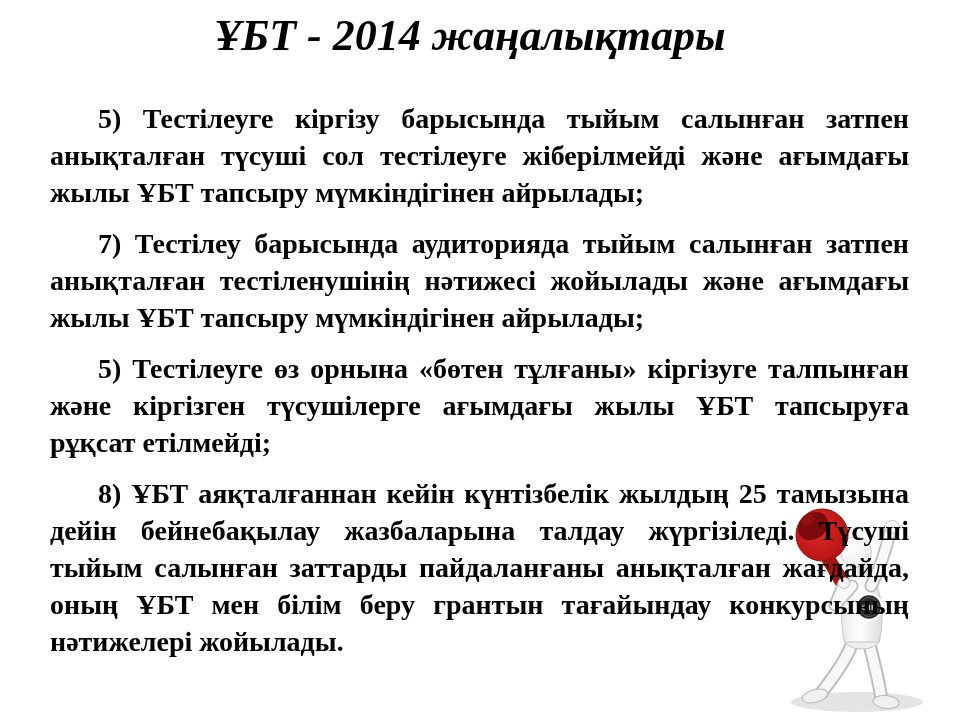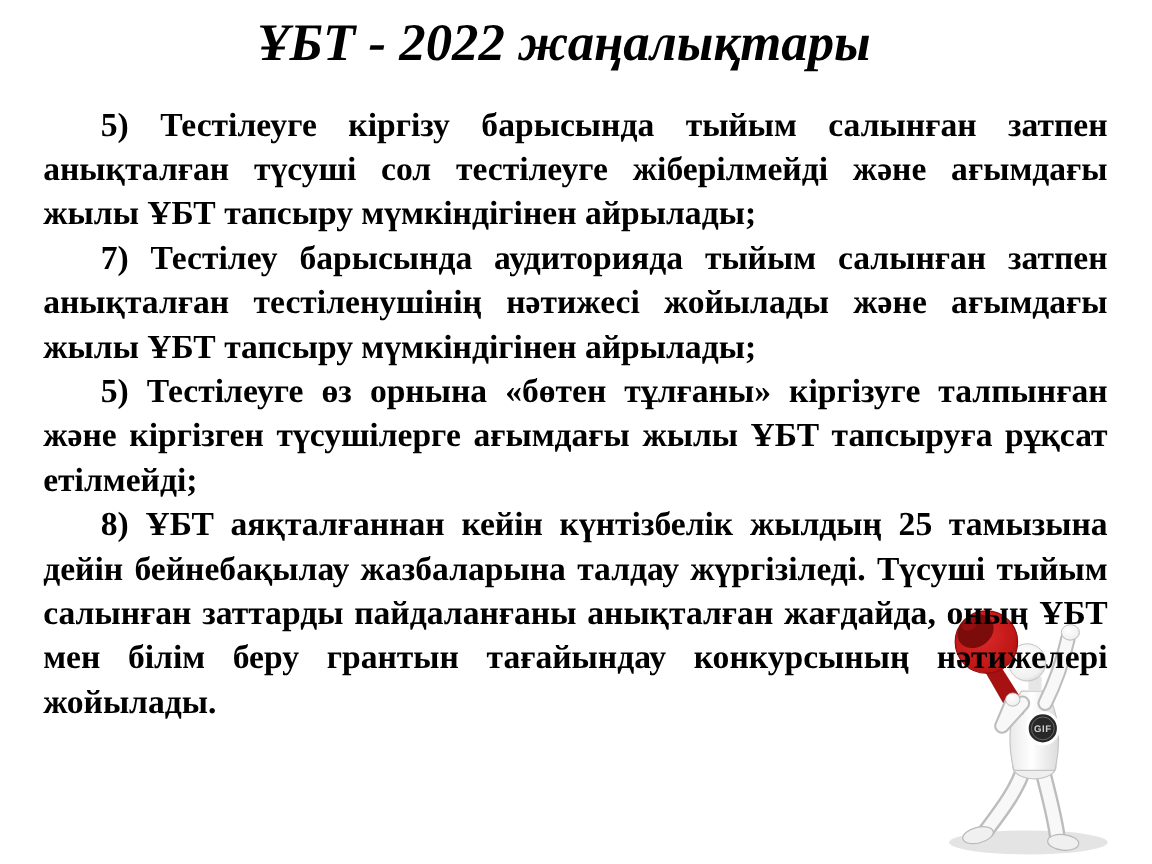--- a/index.html
+++ b/index.html
@@ -31,21 +31,21 @@
     z-index: 3;
   }
   .body-text {
     position: absolute;
     top: 86px;
     left: 36px;
     width: 887px;
     z-index: 2;
   }
   .body-text p {
-    margin: 0;
+    margin: 14px;
     padding: 0;
     text-align: justify;
     text-indent: 48px;
     font-family: "Liberation Serif", serif;
     font-size: 28px;
     line-height: 37px;
     font-weight: bold;
     color: #000000;
   }
   .figure-wrap {
@@ -55,21 +55,21 @@
     width: 170px;
     height: 220px;
     z-index: 1;
   }
 </style>
 </head>
 <body>
 
 <div class="slide">
 
-  <h1 class="slide-title">ҰБТ - 2022 жаңалықтары</h1>
+  <h1 class="slide-title">ҰБТ - 2014 жаңалықтары</h1>
 
   <div class="body-text">
     <p>5) Тестілеуге кіргізу барысында тыйым салынған затпен анықталған түсуші сол тестілеуге жіберілмейді және ағымдағы жылы ҰБТ тапсыру мүмкіндігінен айрылады;</p>
     <p>7) Тестілеу барысында аудиторияда тыйым салынған затпен анықталған тестіленушінің нәтижесі жойылады және ағымдағы жылы ҰБТ тапсыру мүмкіндігінен айрылады;</p>
     <p>5) Тестілеуге өз орнына «бөтен тұлғаны» кіргізуге талпынған және кіргізген түсушілерге ағымдағы жылы ҰБТ тапсыруға рұқсат етілмейді;</p>
     <p>8) ҰБТ аяқталғаннан кейін  күнтізбелік жылдың 25 тамызына дейін бейнебақылау жазбаларына талдау жүргізіледі. Түсуші тыйым салынған заттарды пайдаланғаны анықталған жағдайда, оның ҰБТ мен білім беру грантын тағайындау конкурсының нәтижелері жойылады.</p>
   </div>
 
   <div class="figure-wrap">
     <svg width="170" height="220" viewBox="0 0 170 220">

